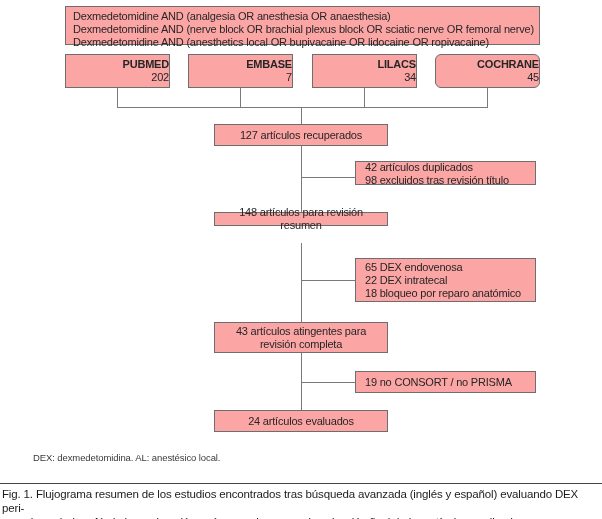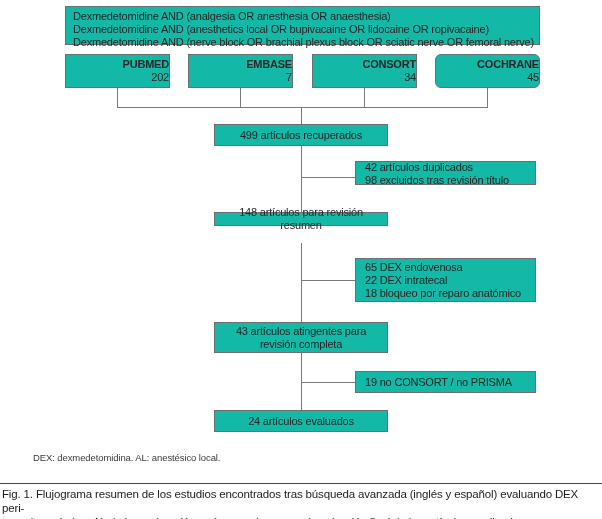--- a/index.html
+++ b/index.html
@@ -2,21 +2,21 @@
 <html><head>
 <meta charset="utf-8">
 <style>
   html,body{margin:0;padding:0;background:#fff;}
   #fig{
     position:relative;width:602px;height:519px;background:#ffffff;
     font-family:"Liberation Sans","DejaVu Sans",sans-serif;
     color:#222;overflow:hidden;
   }
   .box{
-    position:absolute;border:1px solid #6e6e6e;background:#14b8a6;
+    position:absolute;border:1px solid #6e6e6e;background:#fca5a5;
     box-sizing:border-box;font-size:11px;line-height:13px;
     letter-spacing:-0.2px;color:#262626;
   }
   .query{padding:3px 6px 2px 7px;}
   .query div{white-space:nowrap;}
   .db{width:105px;height:34px;text-align:right;padding-top:3px;}
   .db .name{font-weight:bold;font-size:11px;}
   .db .count{font-size:11px;}
   .main{width:174px;text-align:center;display:flex;flex-direction:column;justify-content:center;}
   .side{width:181px;padding:3px 4px 2px 9px;display:flex;flex-direction:column;justify-content:center;}
@@ -33,50 +33,50 @@
   }
   .caption b{font-weight:normal;}
 </style>
 </head>
 <body>
 
 <div id="fig">
 
   <div class="box query" style="left:65px;top:6px;width:475px;height:39px;">
     <div>Dexmedetomidine AND (analgesia OR anesthesia OR anaesthesia)</div>
+    <div>Dexmedetomidine AND (nerve block OR brachial plexus block OR sciatic nerve OR femoral nerve)</div>
     <div>Dexmedetomidine AND (anesthetics local OR bupivacaine OR lidocaine OR ropivacaine)</div>
-    <div>Dexmedetomidine AND (nerve block OR brachial plexus block OR sciatic nerve OR femoral nerve)</div>
   </div>
 
   <div class="box db" style="left:65px;top:54px;">
     <div class="name">PUBMED</div>
     <div class="count">202</div>
   </div>
   <div class="box db" style="left:188px;top:54px;">
     <div class="name">EMBASE</div>
     <div class="count">7</div>
   </div>
   <div class="box db" style="left:312px;top:54px;">
-    <div class="name">CONSORT</div>
+    <div class="name">LILACS</div>
     <div class="count">34</div>
   </div>
   <div class="box db" style="left:435px;top:54px;border-radius:6px;">
     <div class="name">COCHRANE</div>
     <div class="count">45</div>
   </div>
 
   <div class="line v" style="left:117px;top:88px;height:19px;"></div>
   <div class="line v" style="left:240px;top:88px;height:19px;"></div>
   <div class="line v" style="left:364px;top:88px;height:19px;"></div>
   <div class="line v" style="left:487px;top:88px;height:19px;"></div>
   <div class="line h" style="left:117px;top:107px;width:371px;"></div>
   <div class="line v" style="left:301px;top:107px;height:17px;"></div>
 
   <div class="box main" style="left:214px;top:124px;height:22px;">
-    <div>499 artículos recuperados</div>
+    <div>127 artículos recuperados</div>
   </div>
 
   <div class="line v" style="left:301px;top:146px;height:66px;"></div>
 
   <div class="box main" style="left:214px;top:212px;height:14px;">
     <div>148 artículos para revisión</div>
     <div>resumen</div>
   </div>
 
   <div class="line v" style="left:301px;top:243px;height:79px;"></div>

